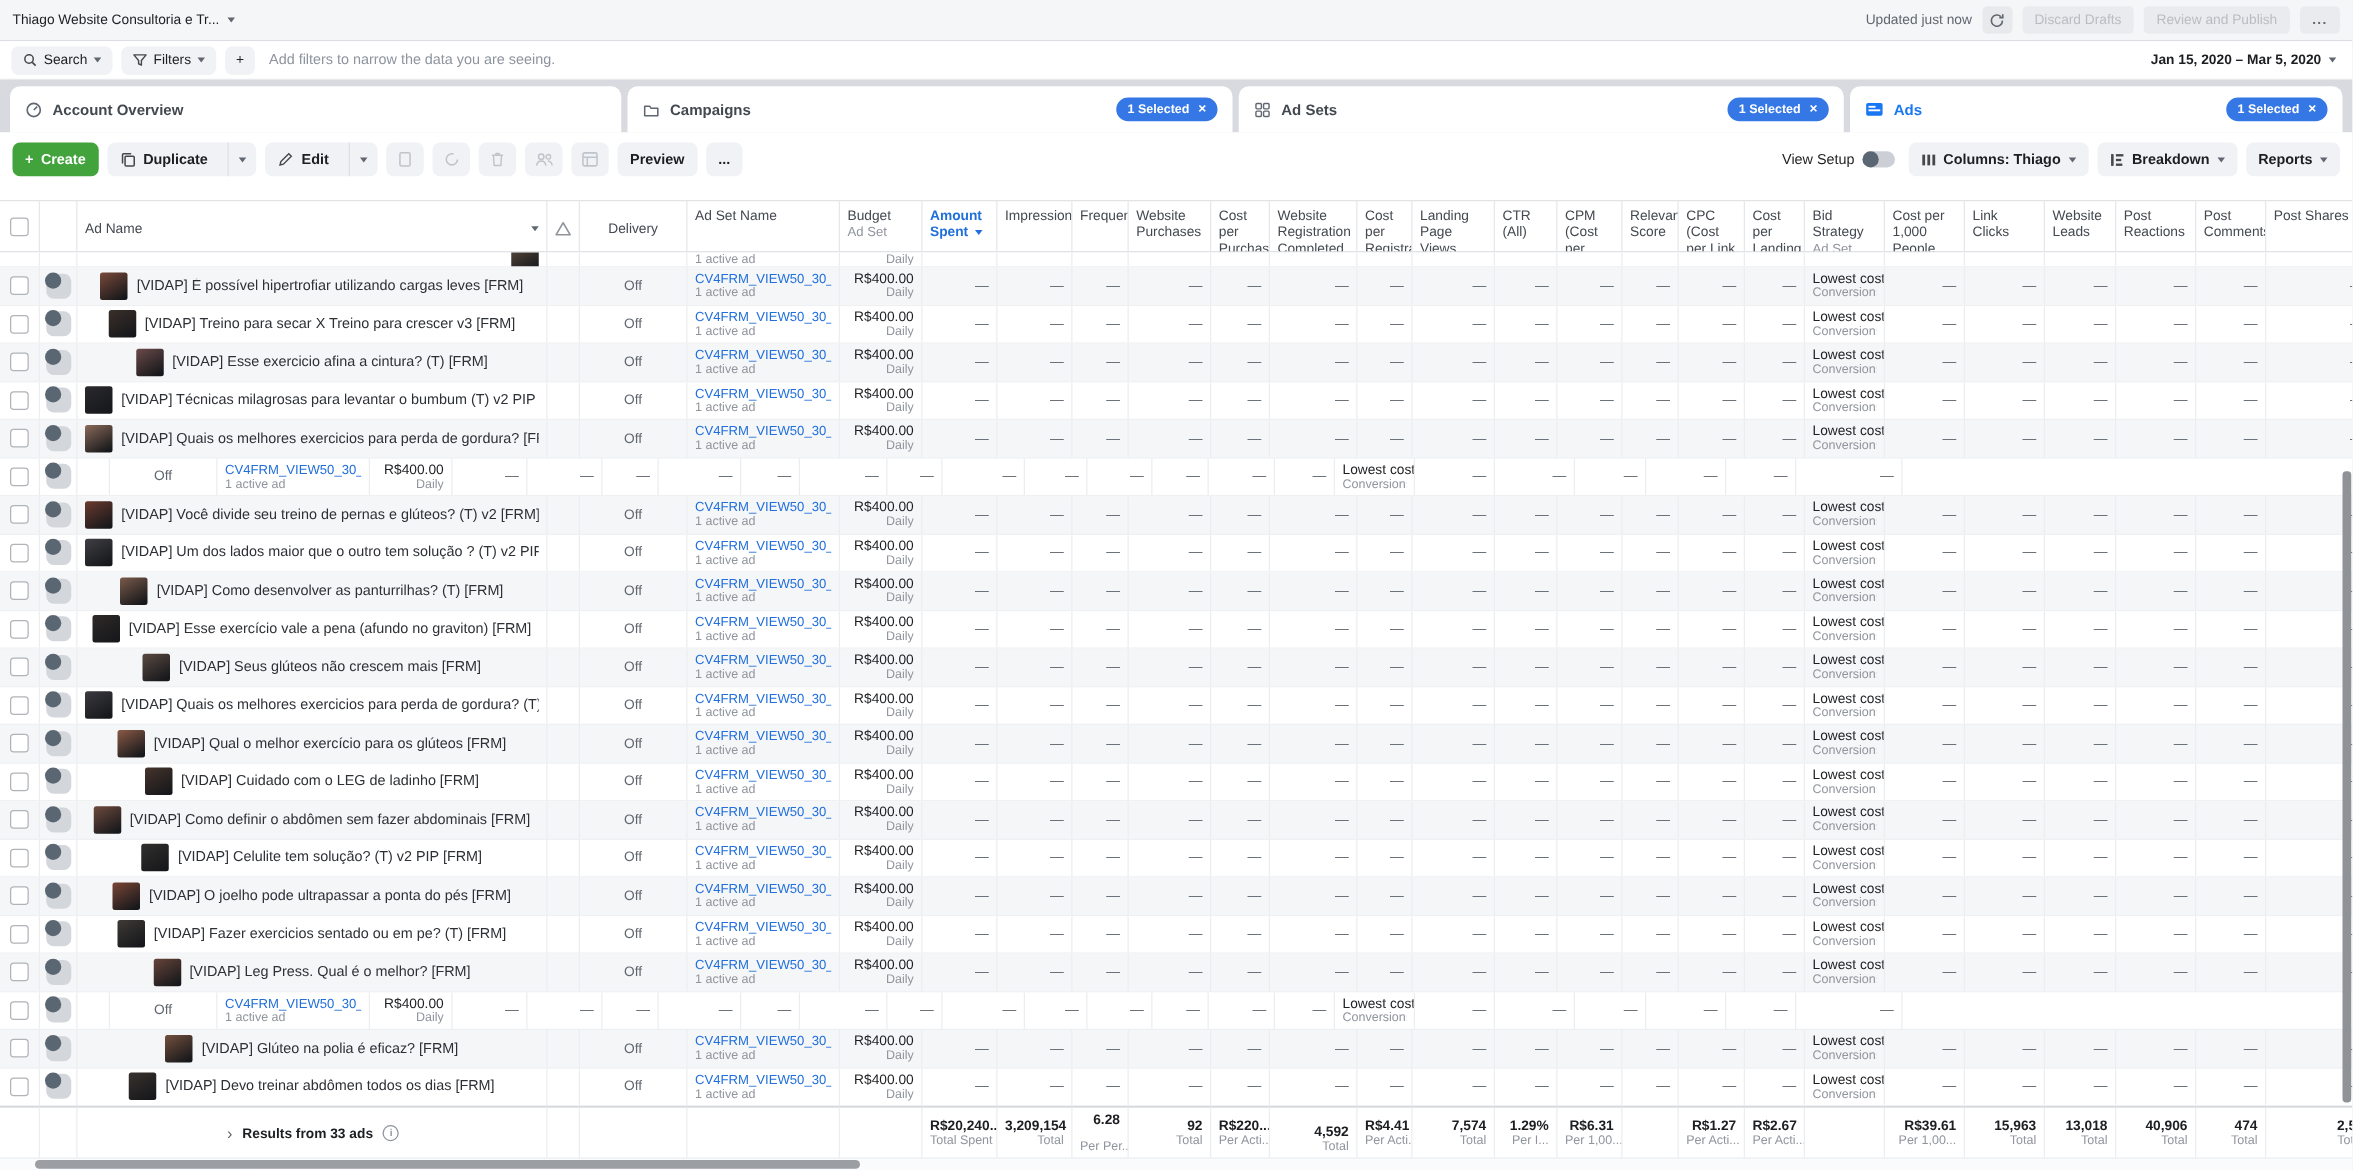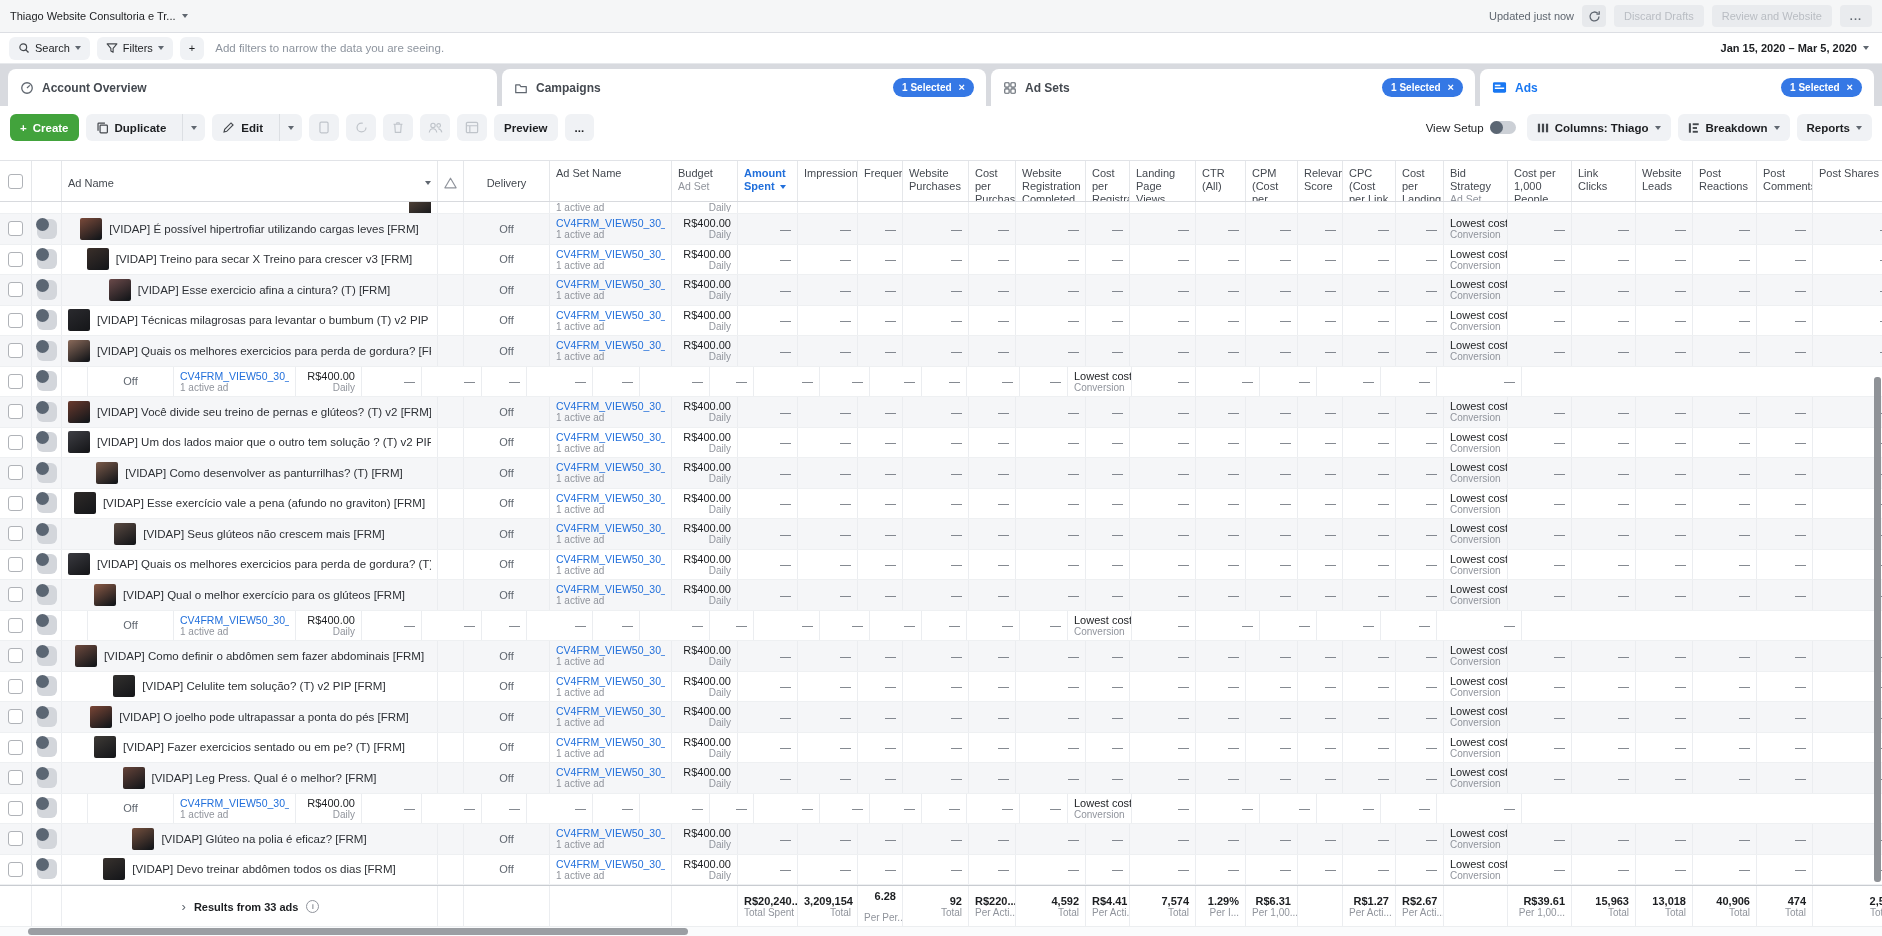--- a/index.html
+++ b/index.html
@@ -95,21 +95,21 @@
     </div>
     <div class="topbar-right">
       <span class="updated">Updated just now</span>
       <button class="iconbtn">
         <svg width="13" height="13" viewBox="0 0 16 16">
             <path d="M13.5 8a5.5 5.5 0 1 1-1.6-3.9" fill="none" stroke="#606770" stroke-width="1.6"></path>
             <path d="M13.8 1.6v3.4h-3.4" fill="none" stroke="#606770" stroke-width="1.6"></path>
           </svg>
       </button>
       <button class="gbtn">Discard Drafts</button>
-      <button class="gbtn">Review and Website</button>
+      <button class="gbtn">Review and Publish</button>
       <button class="gbtn dots">...</button>
     </div>
   </div>
 
   <div class="filterbar">
     <div class="pill">
       <svg width="12" height="12" viewBox="0 0 16 16">
           <circle cx="7" cy="7" r="4.5" fill="none" stroke="#44484d" stroke-width="1.6"></circle>
           <line x1="10.5" y1="10.5" x2="14" y2="14" stroke="#44484d" stroke-width="1.8"></line>
         </svg>
@@ -1531,20 +1531,24 @@
           </div>
           <div class="row">
             <div class="c c-checkbox" style="width: 32px; flex: 0 0 32px;">
               <span class="cb"></span>
             </div>
             <div class="c c-toggle" style="width: 30px; flex: 0 0 30px;">
               <span class="tgl">
                 <span class="knob"></span>
               </span>
             </div>
+            <div class="c c-name" style="width: 376px; flex: 0 0 376px;">
+              <span class="thumb" style="background: linear-gradient(150deg, rgb(70, 52, 44) 0%, rgb(23, 24, 27) 90%);"></span>
+              <div class="adname">[VIDAP] Cuidado com o LEG de ladinho [FRM]</div>
+            </div>
             <div class="c c-alert" style="width: 26px; flex: 0 0 26px;"></div>
             <div class="c c-center" style="width: 86px; flex: 0 0 86px;">
               <div class="deliv">Off</div>
             </div>
             <div class="c c-link2" style="width: 122px; flex: 0 0 122px;">
               <div class="alink">CV4FRM_VIEW50_30_VID...</div>
               <div class="sub">1 active ad</div>
             </div>
             <div class="c c-money2" style="width: 66px; flex: 0 0 66px;">
               <div class="main r">R$400.00</div>
@@ -2330,21 +2334,21 @@
             <div class="fsub r">Per Per...</div>
           </div>
           <div class="fc" style="width: 66px; flex: 0 0 66px;">
             <div class="fmain r">92</div>
             <div class="fsub r">Total</div>
           </div>
           <div class="fc" style="width: 47px; flex: 0 0 47px;">
             <div class="fmain r">R$220...</div>
             <div class="fsub r">Per Acti...</div>
           </div>
-          <div class="fc" style="width: 70px; flex: 0 0 70px;">
+          <div class="fc" style="width: 70px; flex: 0 0 70px; justify-content: flex-end;">
             <div class="fmain r">4,592</div>
             <div class="fsub r">Total</div>
           </div>
           <div class="fc" style="width: 44px; flex: 0 0 44px;">
             <div class="fmain r">R$4.41</div>
             <div class="fsub r">Per Acti...</div>
           </div>
           <div class="fc" style="width: 66px; flex: 0 0 66px;">
             <div class="fmain r">7,574</div>
             <div class="fsub r">Total</div>

